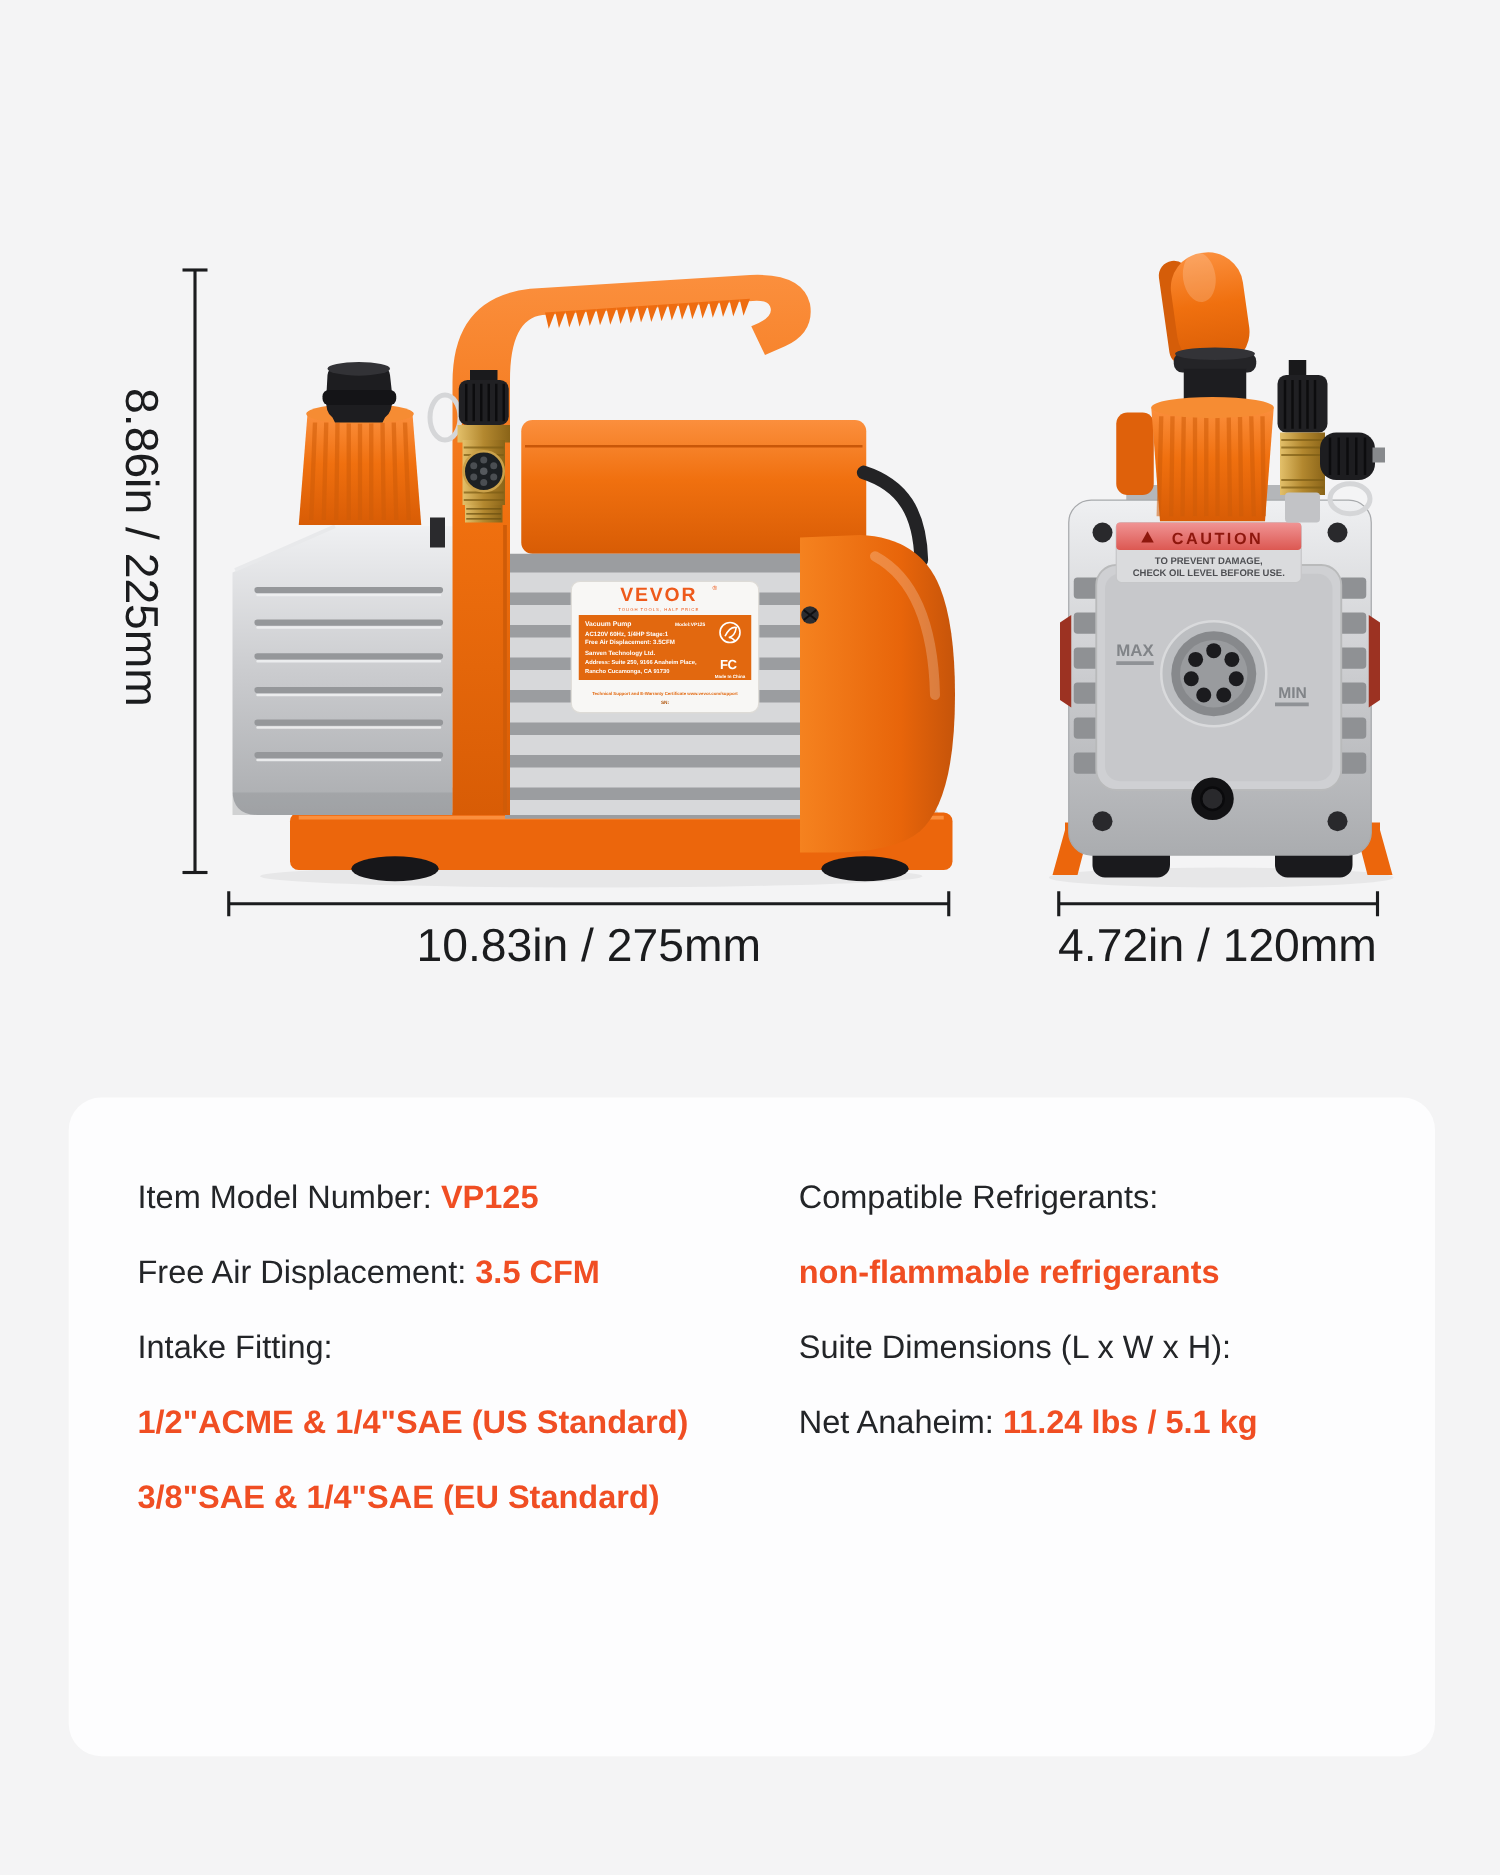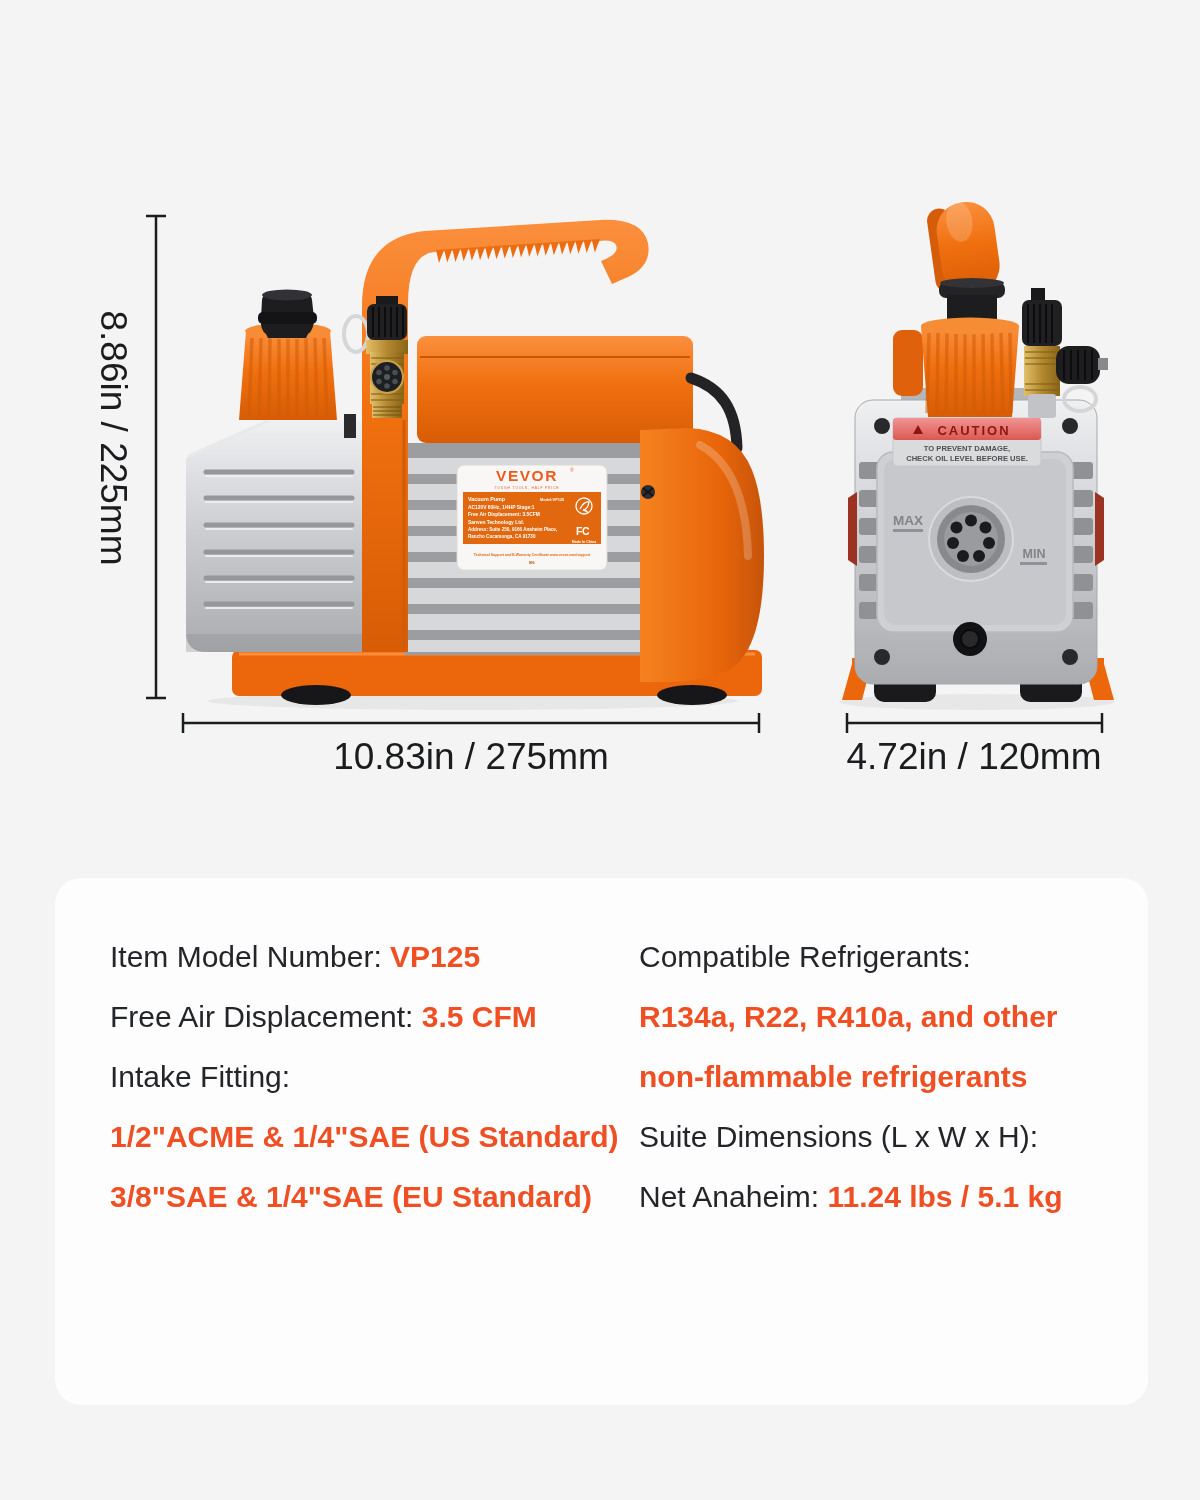--- a/index.html
+++ b/index.html
@@ -12,21 +12,21 @@
   .hero svg{display:block}
   svg text{font-family:"Liberation Sans",sans-serif}
   .dim-label{font-size:37px;fill:#1b1c1e}
   .spec-card{
     position:absolute;left:55px;top:878px;width:1093px;height:527px;
     background:#fdfdfe;border-radius:26px;
   }
   .spec-col{position:absolute;top:49px}
   .spec-col.left{left:55px}
   .spec-col.right{left:584px}
-  .spec-row{height:60px;line-height:60px;font-size:30px;color:#232528;white-space:nowrap}
+  .spec-row{height:60px;line-height:60px;font-size:26px;color:#232528;white-space:nowrap}
   .spec-row .k{color:#232528;font-weight:400}
   .spec-row .v{color:#f04e23;font-weight:700}
 </style>
 </head>
 <body>
 
 <div class="hero">
 <svg width="1200" height="830" viewBox="0 0 1200 830" xmlns="http://www.w3.org/2000/svg">
   <defs>
     <linearGradient id="gSilver" x1="0" y1="0" x2="0" y2="1">
@@ -358,18 +358,17 @@
 <div class="spec-card">
   <div class="spec-col left">
     <div class="spec-row"><span class="k">Item Model Number: </span><span class="v">VP125</span></div>
     <div class="spec-row"><span class="k">Free Air Displacement: </span><span class="v">3.5 CFM</span></div>
     <div class="spec-row"><span class="k">Intake Fitting:</span><span class="v"></span></div>
     <div class="spec-row"><span class="k"></span><span class="v">1/2"ACME &amp; 1/4"SAE (US Standard)</span></div>
     <div class="spec-row"><span class="k"></span><span class="v">3/8"SAE &amp; 1/4"SAE (EU Standard)</span></div>
   </div>
   <div class="spec-col right">
     <div class="spec-row"><span class="k">Compatible Refrigerants:</span><span class="v"></span></div>
-    <div class="spec-row"><span class="k"></span><span class="v">R134a, R22, R410a, and other</span></div>
     <div class="spec-row"><span class="k"></span><span class="v">non-flammable refrigerants</span></div>
     <div class="spec-row"><span class="k">Suite Dimensions (L x W x H):</span><span class="v"></span></div>
     <div class="spec-row"><span class="k">Net Anaheim: </span><span class="v">11.24 lbs / 5.1 kg</span></div>
   </div>
 </div>
 
 </body></html>

